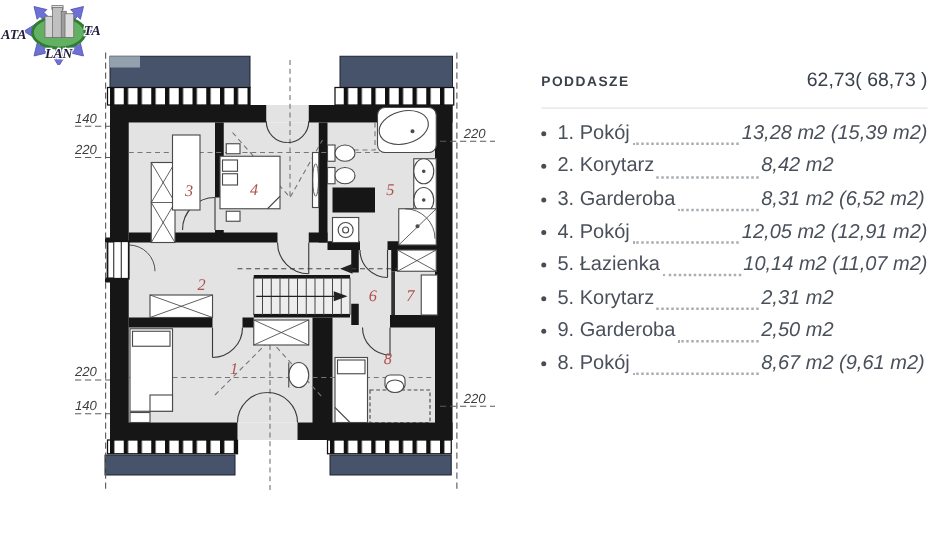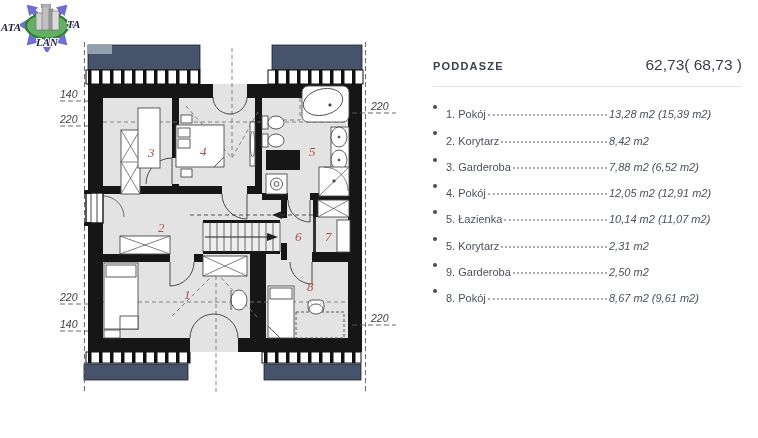--- a/index.html
+++ b/index.html
@@ -8,21 +8,21 @@
   svg{display:block;}
   .plan-svg{position:absolute;left:0;top:0;}
   .logo-svg{position:absolute;left:0;top:0;}
   
   .panel{position:absolute;left:433px;top:56px;width:309px;color:#474d57;}
   .title-row{display:flex;align-items:baseline;justify-content:space-between;}
   .panel-title{font-size:11px;font-weight:bold;letter-spacing:1.2px;color:#3b414b;}
   .nums{display:flex;font-size:15.5px;color:#3b414b;}
   .divider{border-top:1px solid #e3e3e3;margin-top:12px;margin-bottom:7px;}
   .room-list{list-style:none;margin:0;padding:0;}
-  .room-row{display:flex;align-items:flex-end;height:26.3px;font-size:11px;color:#4a505a;}
+  .room-row{display:flex;align-items:center;height:26.3px;font-size:16px;color:#4a505a;}
   .bullet{width:4px;height:4px;border-radius:50%;background:#474d57;flex:none;
           align-self:center;margin-right:9px;}
   .rname{white-space:nowrap;padding-right:2px;}
   .leader{flex:1;min-width:8px;align-self:flex-end;margin:0 2px 4px 0;
           border-bottom:2px dotted #a8aeb4;}
   .rvalue{white-space:nowrap;min-width:133px;text-align:left;font-style:italic;}
   
   .roomnum{font-family:"Liberation Serif",serif;font-style:italic;font-size:13px;fill:#b0504c;}
   .dim{font-family:"Liberation Sans",sans-serif;font-style:italic;font-size:10.5px;fill:#3f3f3f;}
   .logotxt{font-family:"Liberation Serif",serif;font-style:italic;font-weight:bold;
@@ -266,21 +266,21 @@
       <li class="room-row">
         <span class="bullet"></span>
         <span class="rname">2. Korytarz</span>
         <span class="leader"></span>
         <span class="rvalue">8,42 m2</span>
       </li>
       <li class="room-row">
         <span class="bullet"></span>
         <span class="rname">3. Garderoba</span>
         <span class="leader"></span>
-        <span class="rvalue">7,88 m2 (6,52 m2)</span>
+        <span class="rvalue">8,31 m2 (6,52 m2)</span>
       </li>
       <li class="room-row">
         <span class="bullet"></span>
         <span class="rname">4. Pokój</span>
         <span class="leader"></span>
         <span class="rvalue">12,05 m2 (12,91 m2)</span>
       </li>
       <li class="room-row">
         <span class="bullet"></span>
         <span class="rname">5. Łazienka</span>

